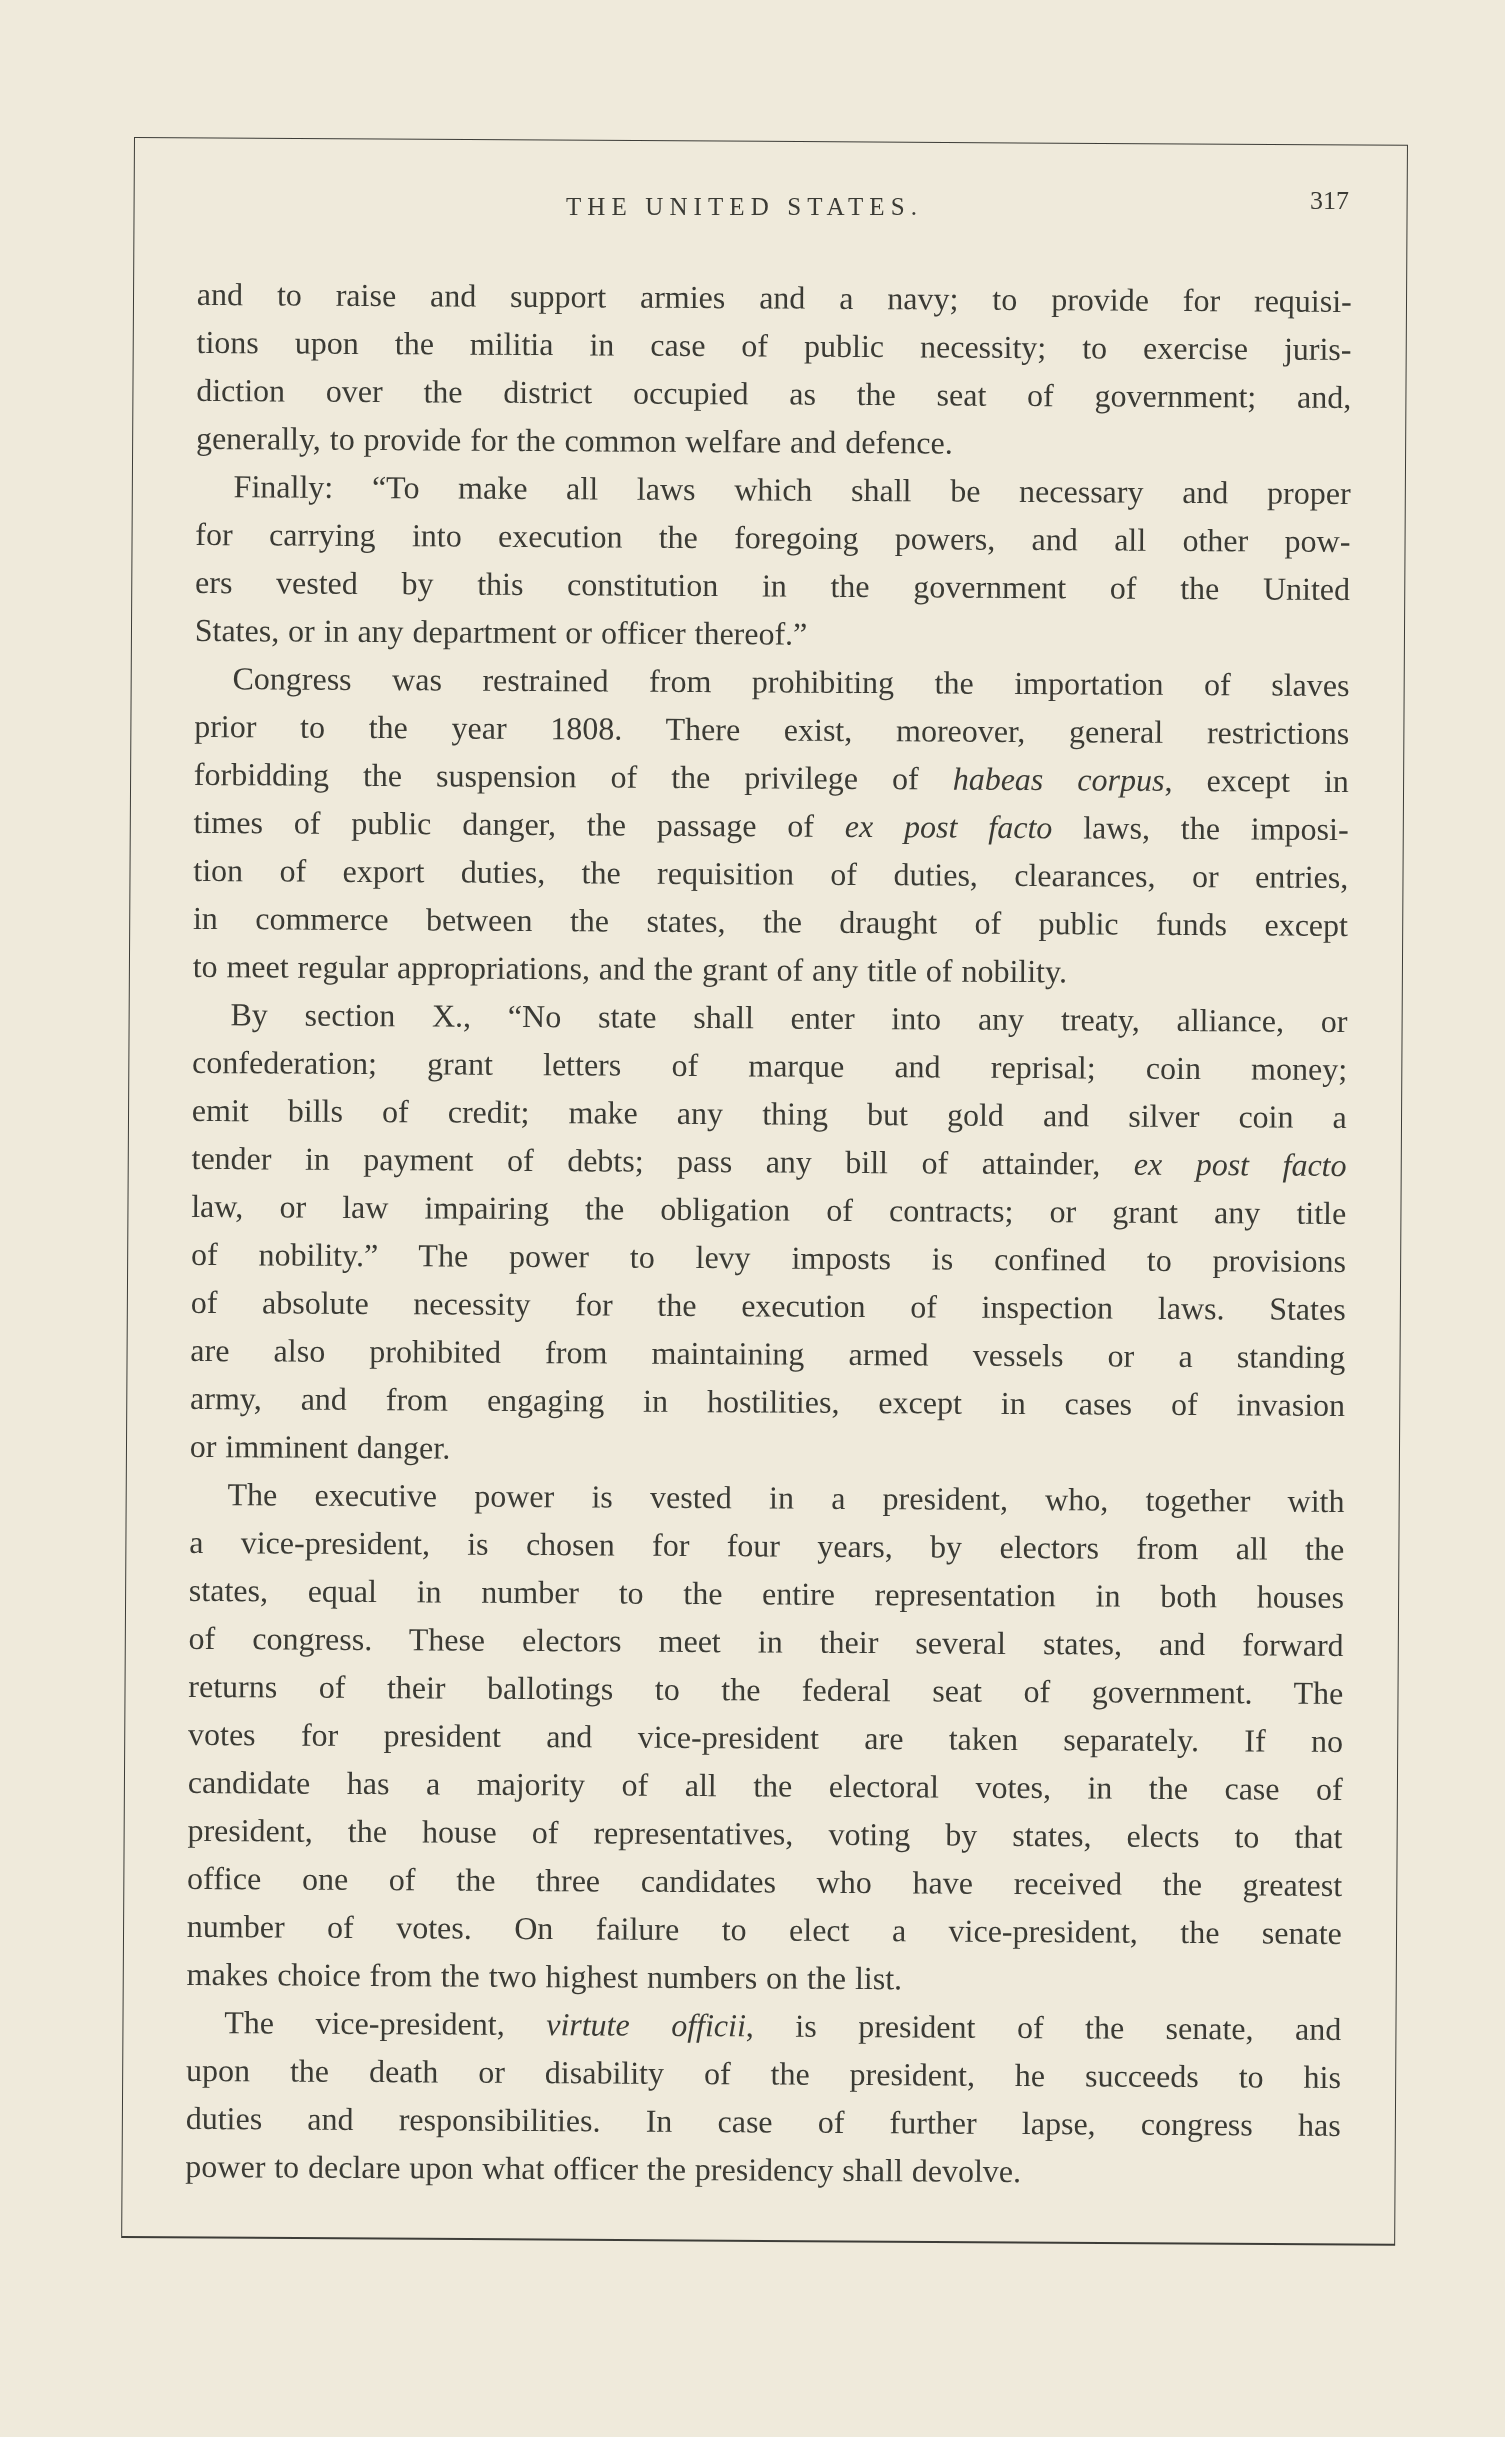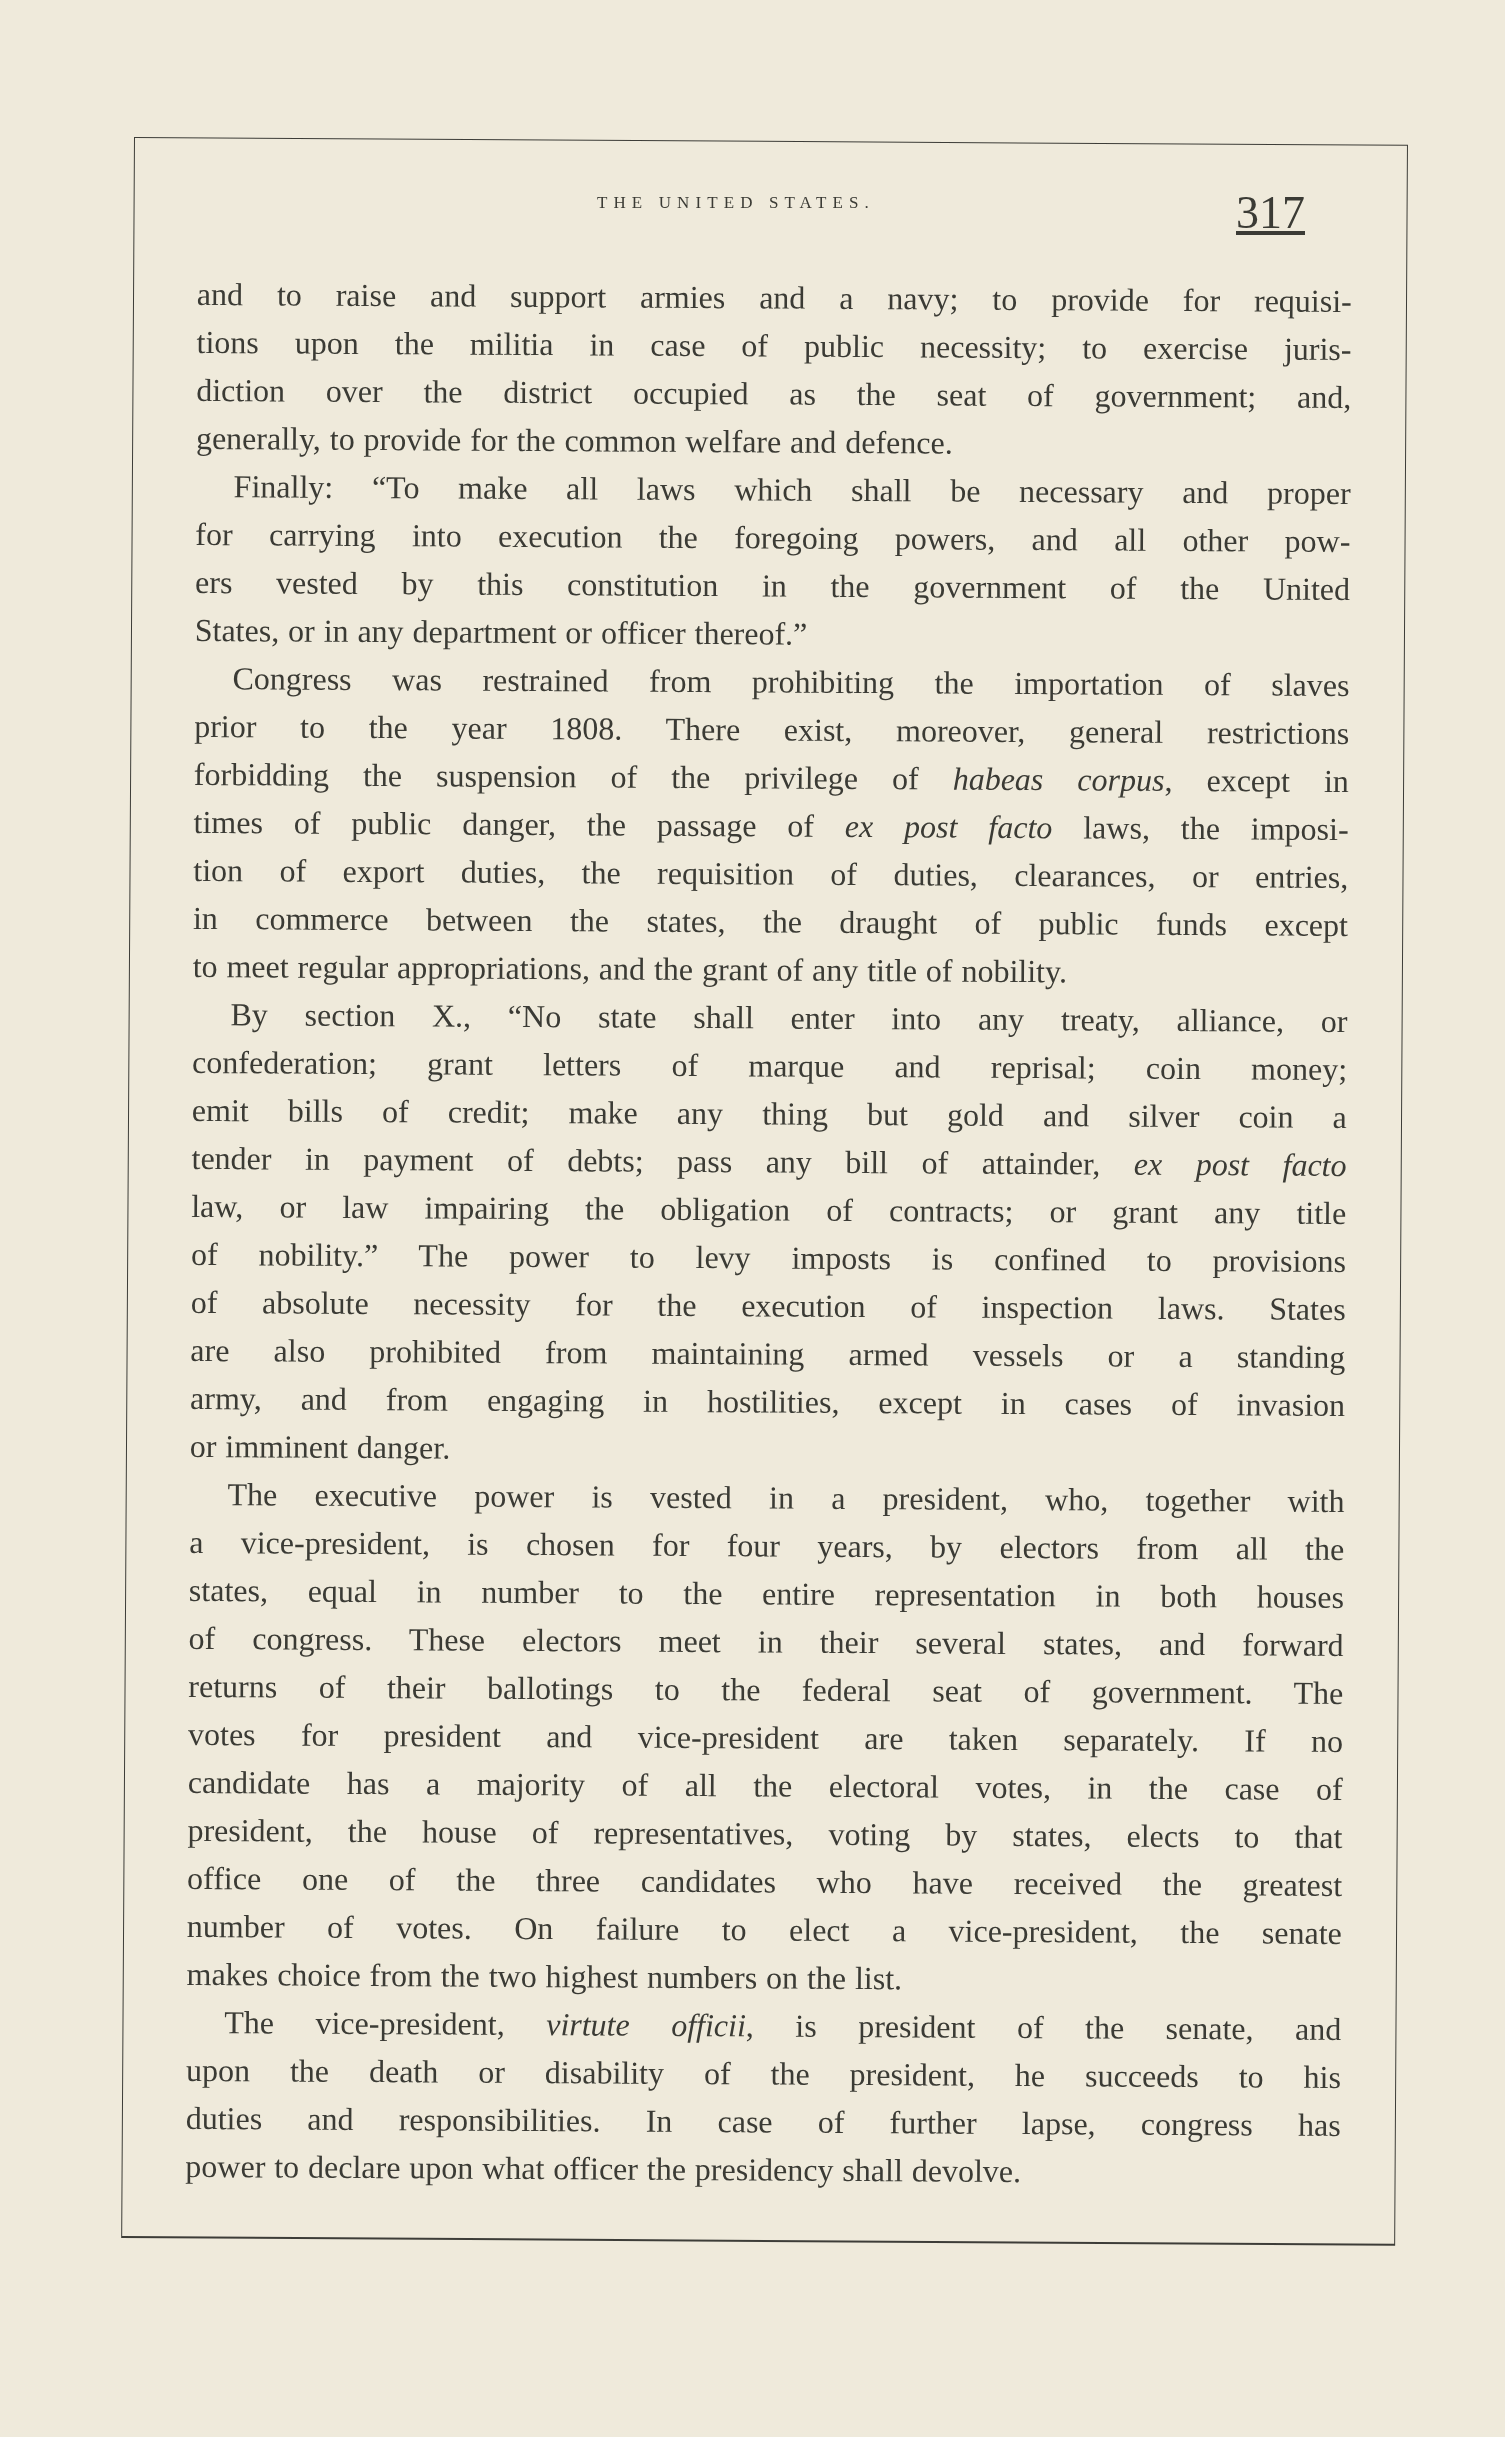--- a/index.html
+++ b/index.html
@@ -31,32 +31,30 @@
     position: absolute;
     left: 0;
     top: 184px;
     width: 1506px;
     height: 56px;
   }
   .running-title {
     position: absolute;
     left: 566px;
     top: 9.4px;
-    font-size: 17px;
+    font-size: 25px;
     letter-spacing: 6.1px;
     white-space: nowrap;
-    margin-left: 31px;
   }
   .page-number {
     position: absolute;
-    left: 1236px;
+    left: 1310px;
     top: 1.9px;
-    font-size: 46px;
+    font-size: 26px;
     white-space: nowrap;
-    text-decoration: underline;
   }
   .text-block {
     position: absolute;
     left: 197px;
     top: 270px;
     width: 1155px;
     transform: rotate(0.35deg);
     transform-origin: top left;
   }
   .line {

